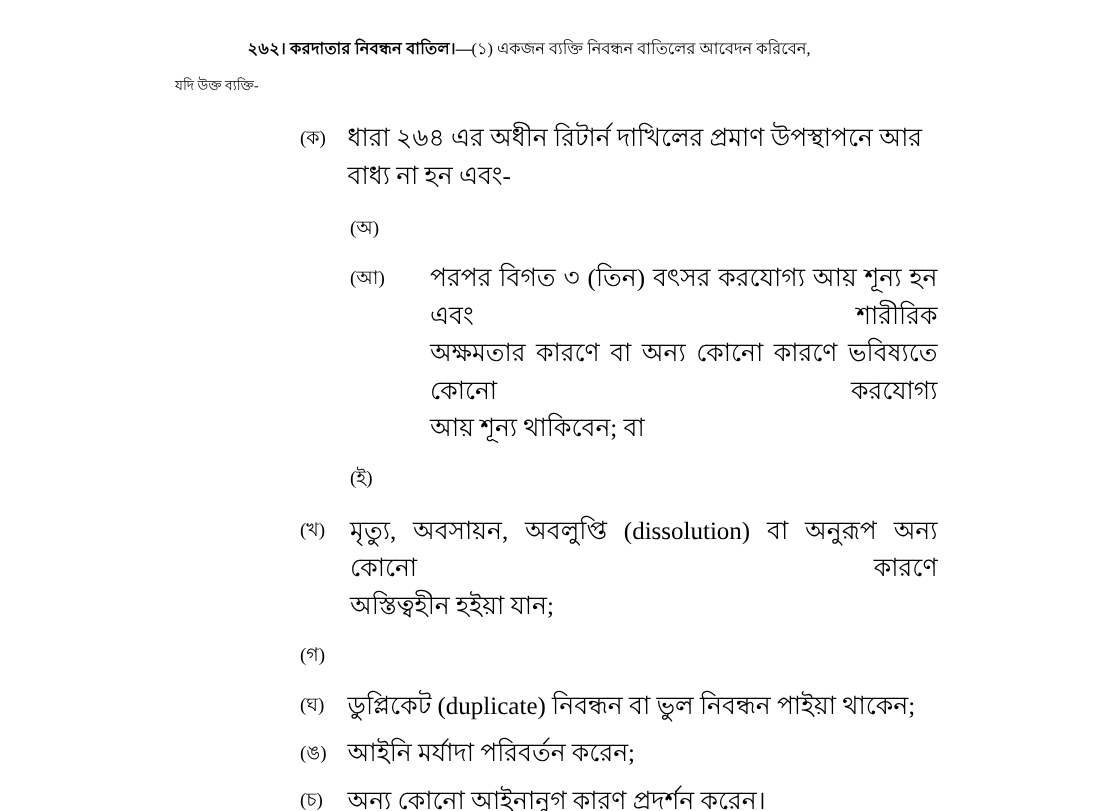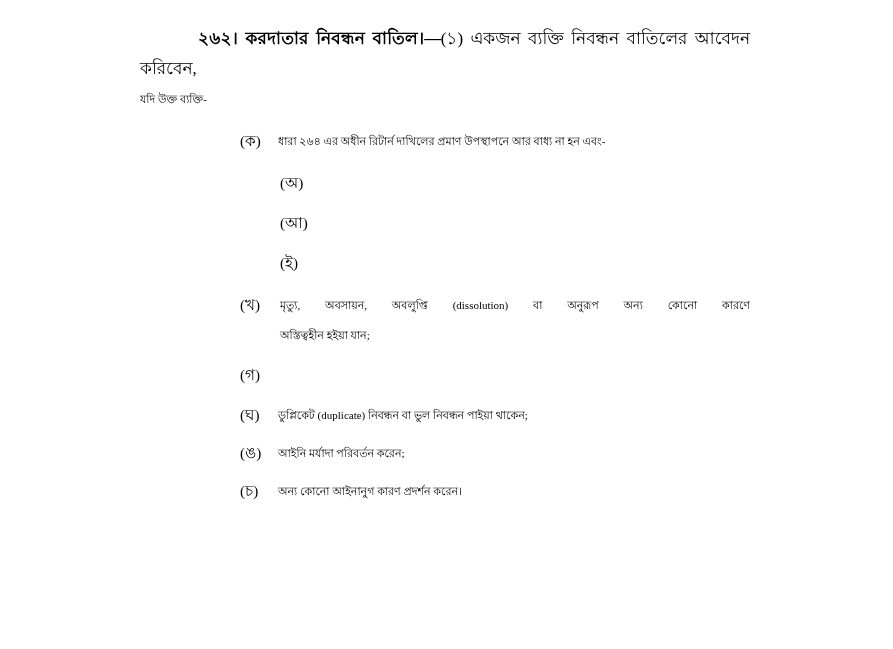--- a/index.html
+++ b/index.html
@@ -20,21 +20,21 @@
   .content {
     position: absolute;
     left: 140px;
     top: 24px;
     width: 610px;
   }
 
   
   .section-head {
     margin: 0 0 0 0;
-    font-size: 17px;
+    font-size: 13px;
     line-height: 30px;
     text-align: justify;
   }
   .section-head .lead-indent {
     display: inline-block;
     width: 58px;
   }
   .sec-no {
     font-weight: 700;
     letter-spacing: 0.2px;
@@ -65,21 +65,21 @@
     margin: 0;
   }
   .clause-marker {
     flex: 0 0 auto;
     font-size: 15.2px;
     line-height: 30px;
     white-space: nowrap;
   }
   .clause-body {
     flex: 1 1 auto;
-    font-size: 11px;
+    font-size: 20px;
     line-height: 30px;
     text-align: justify;
     text-justify: inter-word;
   }
   .clause-body > .line {
     display: block;
   }
   .clause-body > .line.justify {
     text-align: justify;
     text-align-last: justify;
@@ -138,20 +138,25 @@
       <div class="sp-12"></div>
 
       <li class="clause level2">
         <span class="clause-marker">(অ)</span>
       </li>
 
       <div class="sp-10"></div>
 
       <li class="clause level2">
         <span class="clause-marker">(আ)</span>
+        <span class="clause-body">
+          <span class="line justify">পরপর বিগত ৩ (তিন) বৎসর করযোগ্য আয় শূন্য হন এবং শারীরিক</span>
+          <span class="line justify">অক্ষমতার কারণে বা অন্য কোনো কারণে ভবিষ্যতে কোনো করযোগ্য</span>
+          <span class="line plain">আয় শূন্য থাকিবেন; বা</span>
+        </span>
       </li>
 
       <div class="sp-10"></div>
 
       <li class="clause level2">
         <span class="clause-marker">(ই)</span>
       </li>
 
       <div class="sp-12"></div>
 

